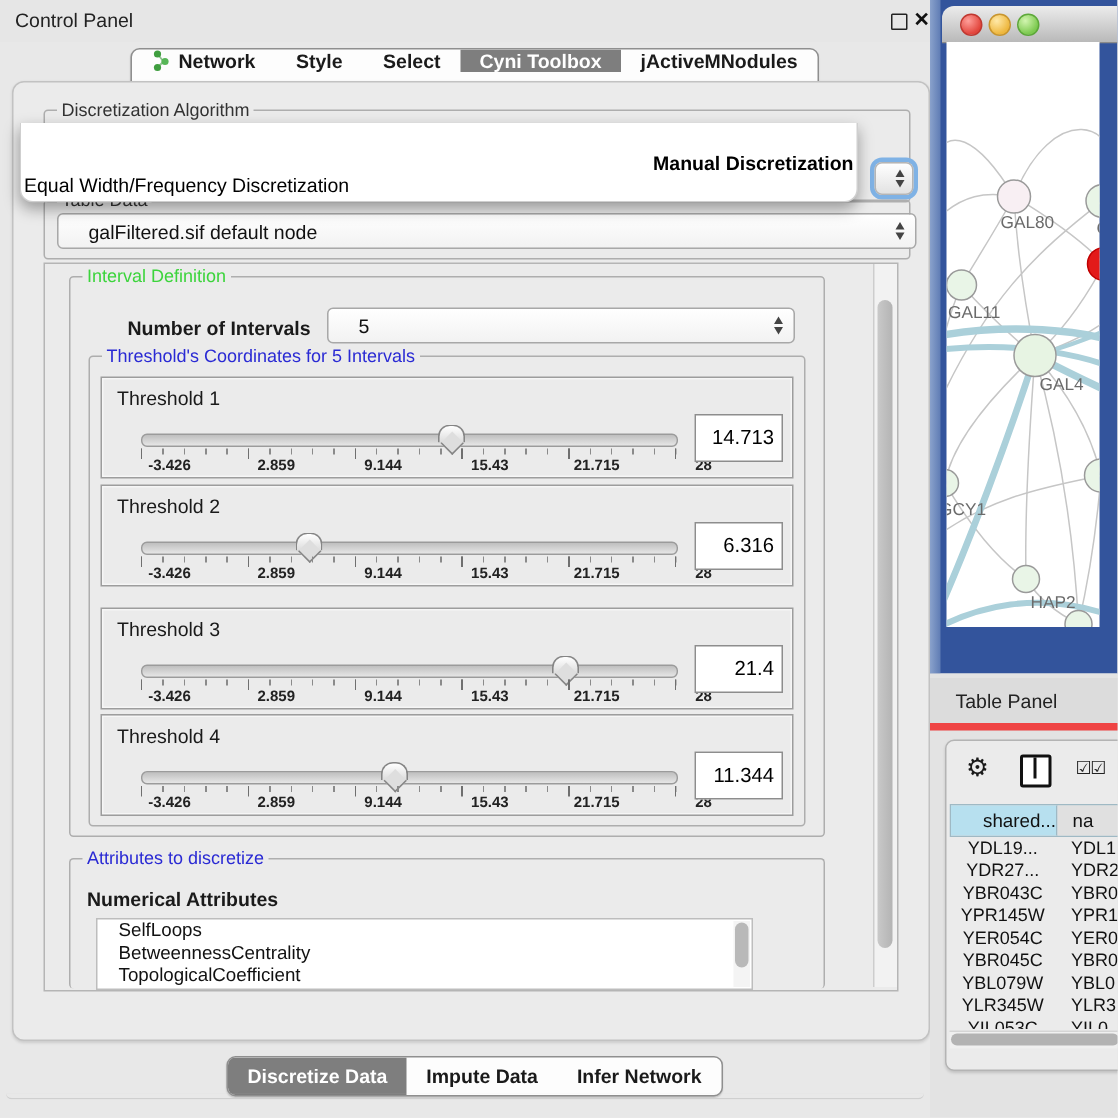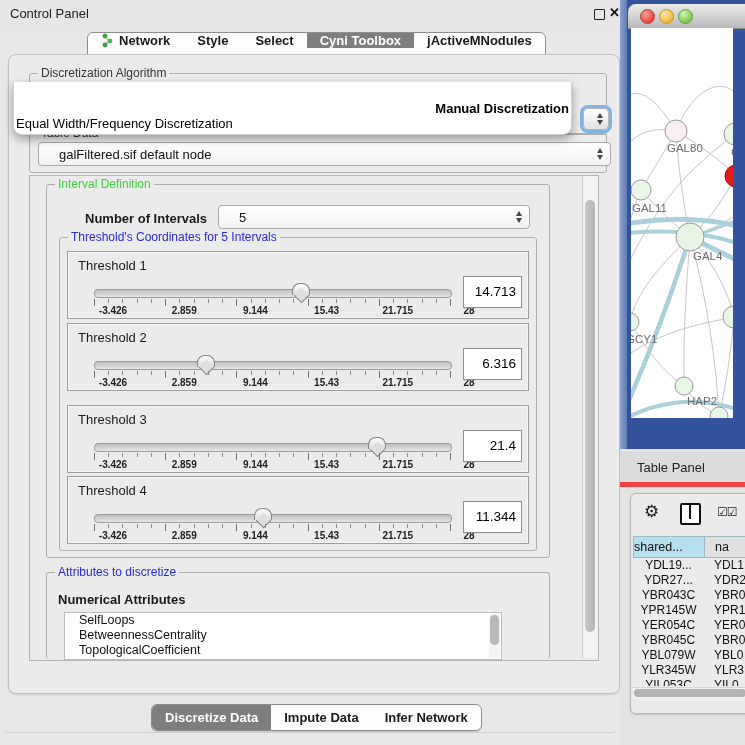--- a/index.html
+++ b/index.html
@@ -103,21 +103,21 @@
   #tp-header{left:620px;top:452px;width:151px;height:30px;background:#dcdcdc;border-bottom:5px solid #ef4444;}
   #tp-title{left:17px;top:8px;font-size:13px;color:#222;}
   #tp-panel{left:630px;top:493px;width:130px;height:219px;background:#ebebeb;border:1px solid #b4b4b4;border-radius:6px;
      box-shadow:0 1px 2px rgba(0,0,0,.15);overflow:hidden;}
   #tp-gear{left:13px;top:7px;font-size:17px;color:#1a1a1a;}
   #tp-colic{left:49px;top:9px;width:17px;height:18px;border:2px solid #111;border-radius:2px;background:#fff;}
   #tp-colic:after{content:"";position:absolute;left:7px;top:0;width:2px;height:14px;background:#111;}
   #tp-checks{left:86px;top:11px;font-size:12px;letter-spacing:-1px;color:#222;}
   #tp-table{left:2px;top:42px;width:126px;height:150px;overflow:hidden;}
   #tp-headrow{display:flex;height:20px;border:1px solid #9fb9c4;}
-  .tp-h1{width:70px;background:#b7e0ef;border-right:1px solid #9fb9c4;text-align:left;line-height:20px;font-size:12.5px;color:#111;}
+  .tp-h1{width:70px;background:#b7e0ef;border-right:1px solid #9fb9c4;text-align:right;line-height:20px;font-size:12.5px;color:#111;}
   .tp-h2{flex:1;background:#e0e0e0;padding-left:10px;line-height:20px;font-size:12.5px;color:#111;}
   .tp-row{display:flex;height:15px;line-height:15px;font-size:12px;color:#111;}
   .tp-c1{width:71px;text-align:center;overflow:hidden;white-space:nowrap;}
   .tp-c2{flex:1;padding-left:10px;overflow:hidden;white-space:nowrap;}
   #tp-hsb{left:2px;top:193px;width:124px;height:11px;background:#f0f0f0;border-top:1px solid #d5d5d5;}
   #tp-hthumb{left:1px;top:1px;width:112px;height:8px;border-radius:5px;background:#b3b3b3;}
 </style>
 </head>
 <body>
 

